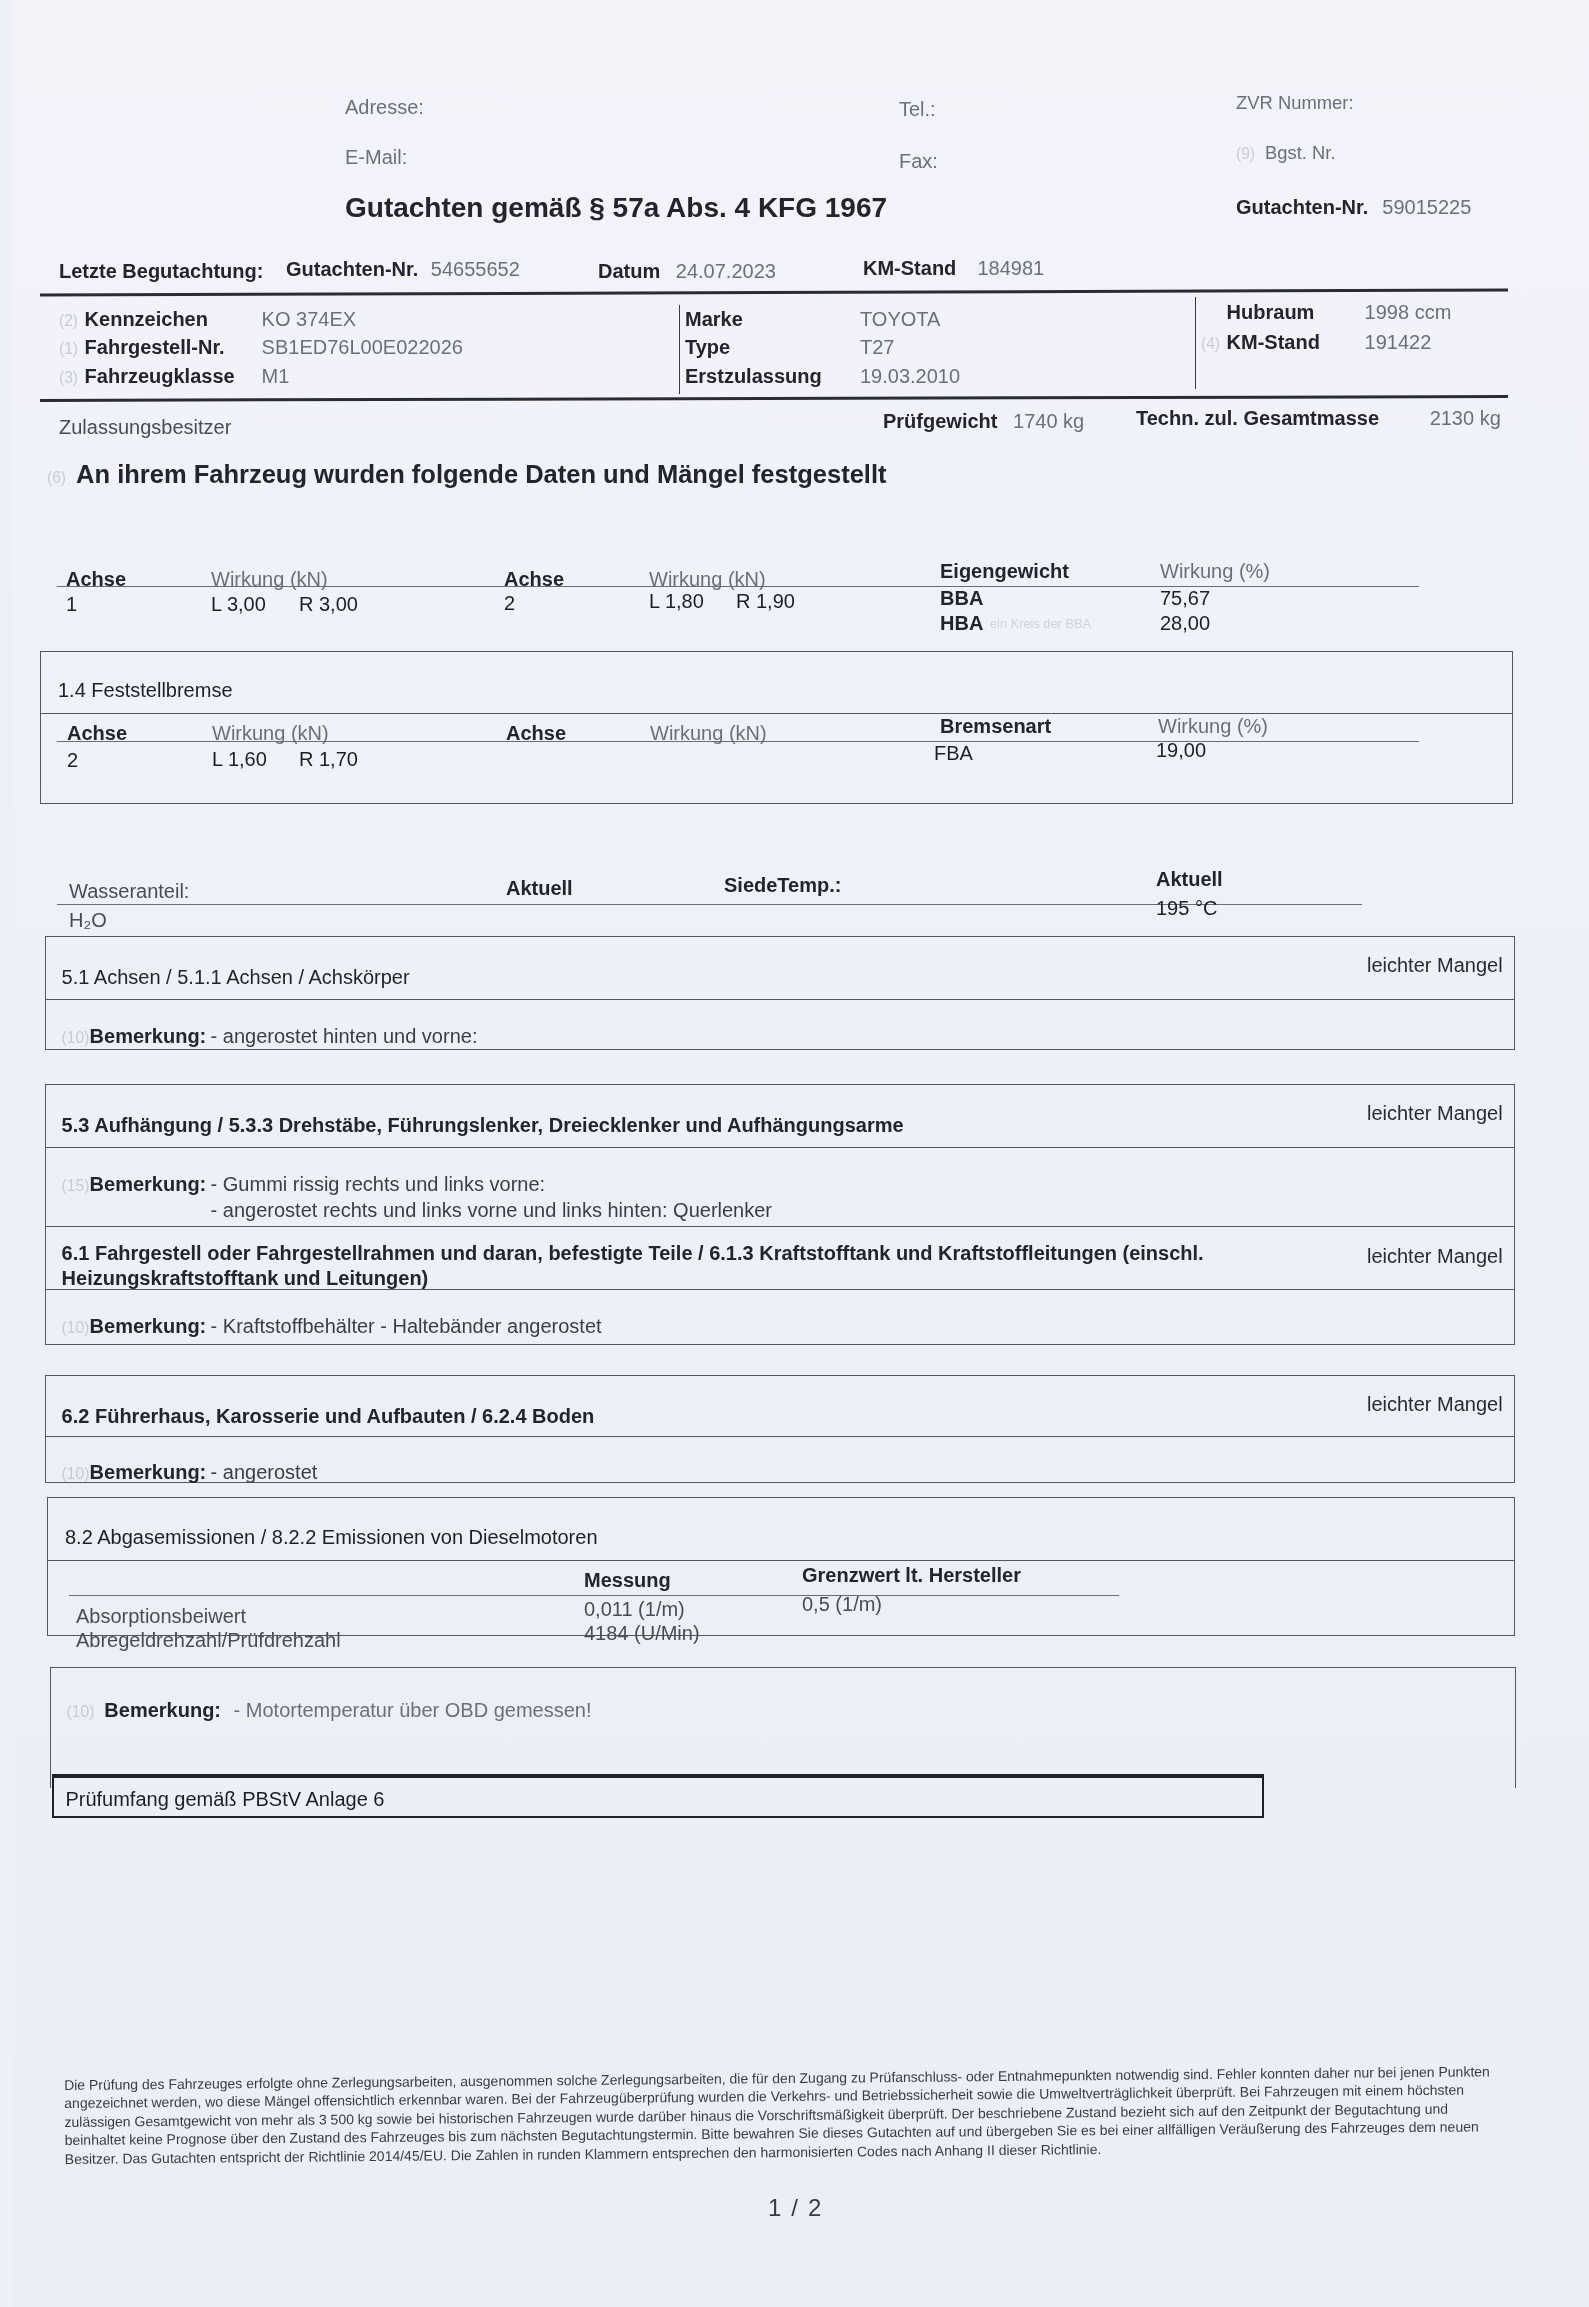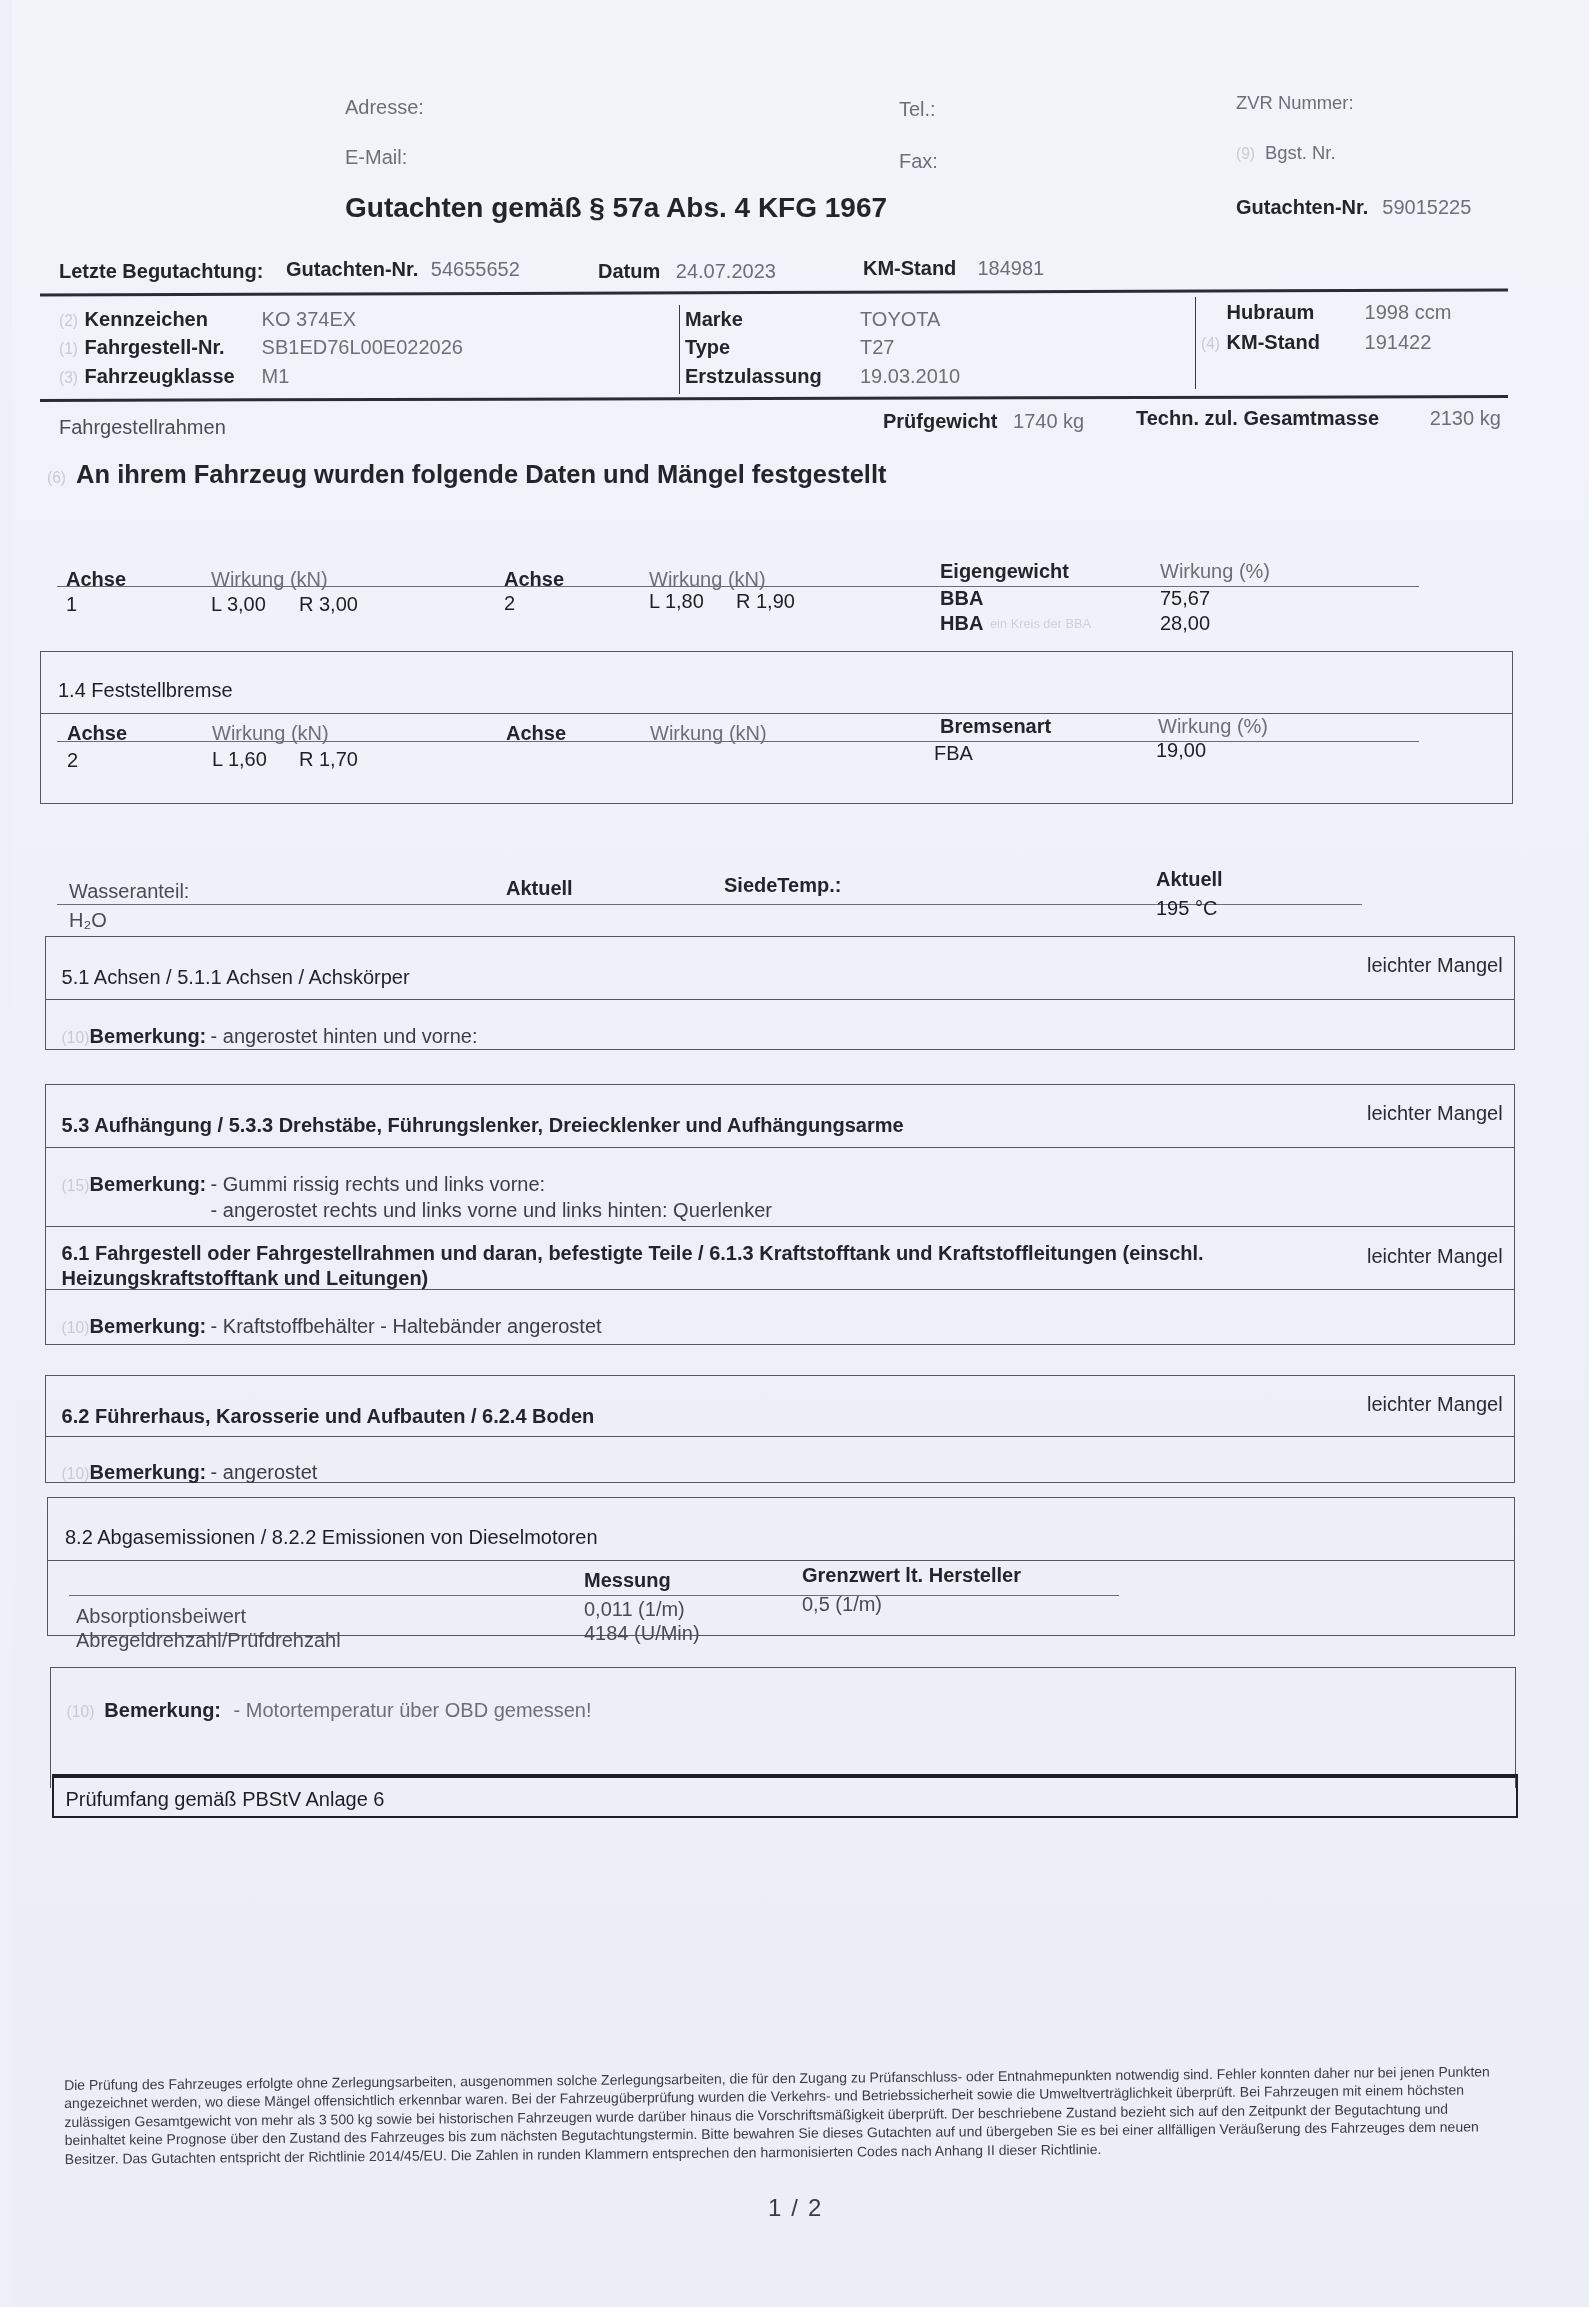--- a/index.html
+++ b/index.html
@@ -88,21 +88,21 @@
       <div class="abs f28" style="left:673px;top:336px"><span class="bold" style="display:inline-block;width:175px">Type</span><span class="light">T27</span></div>
       <div class="abs f28" style="left:673px;top:365px"><span class="bold" style="display:inline-block;width:175px">Erstzulassung</span><span class="light">19.03.2010</span></div>
     </div>
   <div class="vline" style="left:1183px;top:297px;height:92px"></div>
   <div id="veh-right">
       <div class="abs f28" style="left:1189px;top:301px"><span class="code" style="display:inline-block;width:15.6px"></span><span class="bold" style="display:inline-block;width:138px">Hubraum</span><span class="light">1998 ccm</span></div>
       <div class="abs f28" style="left:1189px;top:331px"><span class="code" style="display:inline-block;width:15.6px">(4)</span><span class="bold" style="display:inline-block;width:138px">KM-Stand</span><span class="light">191422</span></div>
     </div>
   <div class="hline" style="left:28px;top:397px;width:1468px;height:2.8px;transform:rotate(-0.15deg)"></div>
 
-  <div class="abs f28 mid" style="left:47px;top:416px">Fahrgestellrahmen</div>
+  <div class="abs f28 mid" style="left:47px;top:416px">Zulassungsbesitzer</div>
   <div class="abs f28" style="left:871px;top:410px">
     <span class="bold">Prüfgewicht</span>
     <span class="light" style="margin-left:10px">1740 kg</span>
   </div>
   <div class="abs f28" style="left:1124px;top:407px">
     <span class="bold">Techn. zul. Gesamtmasse</span>
     <span class="light" style="margin-left:45px">2130 kg</span>
   </div>
 
   <div class="abs" style="left:35px;top:460px;font-size:25.5px">
@@ -203,21 +203,21 @@
       <div class="abs f28 mid" style="left:572px;top:1622px">4184 (U/Min)</div>
       <div class="abs f28 mid" style="left:790px;top:1617px"></div>
     </div>
 
   <div class="box" style="left:38px;top:1667px;width:1466px;height:121px;border-bottom:none">
     <div class="abs f28" style="left:15.6px;top:31px">
       <span class="code">(10)</span><span class="bold">Bemerkung:</span>
       <span class="light" style="margin-left:7px">- Motortemperatur über OBD gemessen!</span>
     </div>
   </div>
-  <div class="box" style="left:40px;top:1774px;width:1466px;height:44px;border:2.1px solid #1f2026;border-top:4.3px solid #1f2026">
+  <div class="box" style="left:40px;top:1774px;width:1212px;height:44px;border:2.1px solid #1f2026;border-top:4.3px solid #1f2026">
     <div class="abs f28" style="left:11.4px;top:10px">Prüfumfang gemäß PBStV Anlage 6</div>
   </div>
 
   <div class="footer-text">Die Prüfung des Fahrzeuges erfolgte ohne Zerlegungsarbeiten, ausgenommen solche Zerlegungsarbeiten, die für den Zugang zu Prüfanschluss- oder Entnahmepunkten notwendig sind. Fehler konnten daher nur bei jenen Punkten angezeichnet werden, wo diese Mängel offensichtlich erkennbar waren. Bei der Fahrzeugüberprüfung wurden die Verkehrs- und Betriebssicherheit sowie die Umweltverträglichkeit überprüft. Bei Fahrzeugen mit einem höchsten zulässigen Gesamtgewicht von mehr als 3 500 kg sowie bei historischen Fahrzeugen wurde darüber hinaus die Vorschriftsmäßigkeit überprüft. Der beschriebene Zustand bezieht sich auf den Zeitpunkt der Begutachtung und beinhaltet keine Prognose über den Zustand des Fahrzeuges bis zum nächsten Begutachtungstermin. Bitte bewahren Sie dieses Gutachten auf und übergeben Sie es bei einer allfälligen Veräußerung des Fahrzeuges dem neuen Besitzer. Das Gutachten entspricht der Richtlinie 2014/45/EU. Die Zahlen in runden Klammern entsprechen den harmonisierten Codes nach Anhang II dieser Richtlinie.</div>
   <div class="pager">
     <span>1</span><span>/</span><span>2</span>
   </div>
 </div>
 
 

